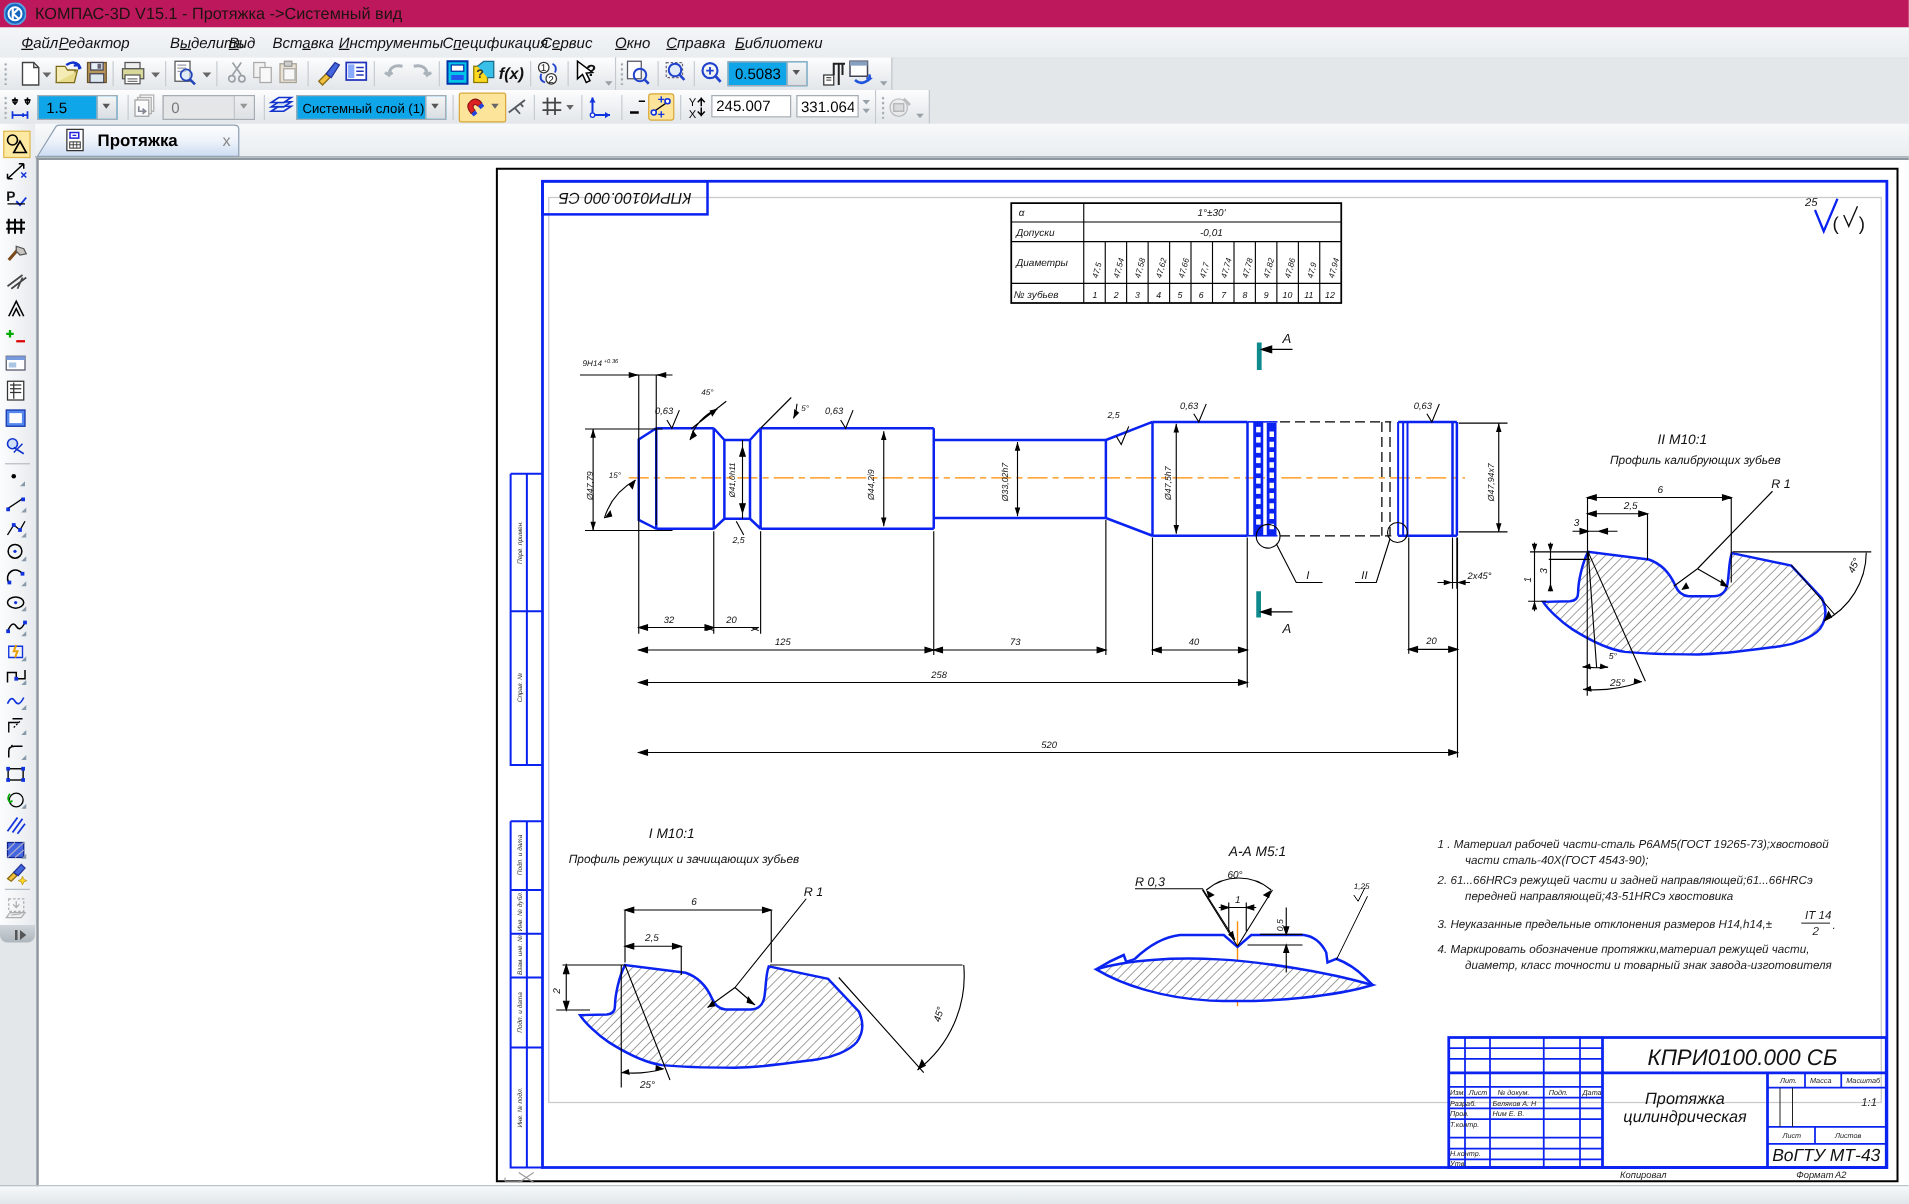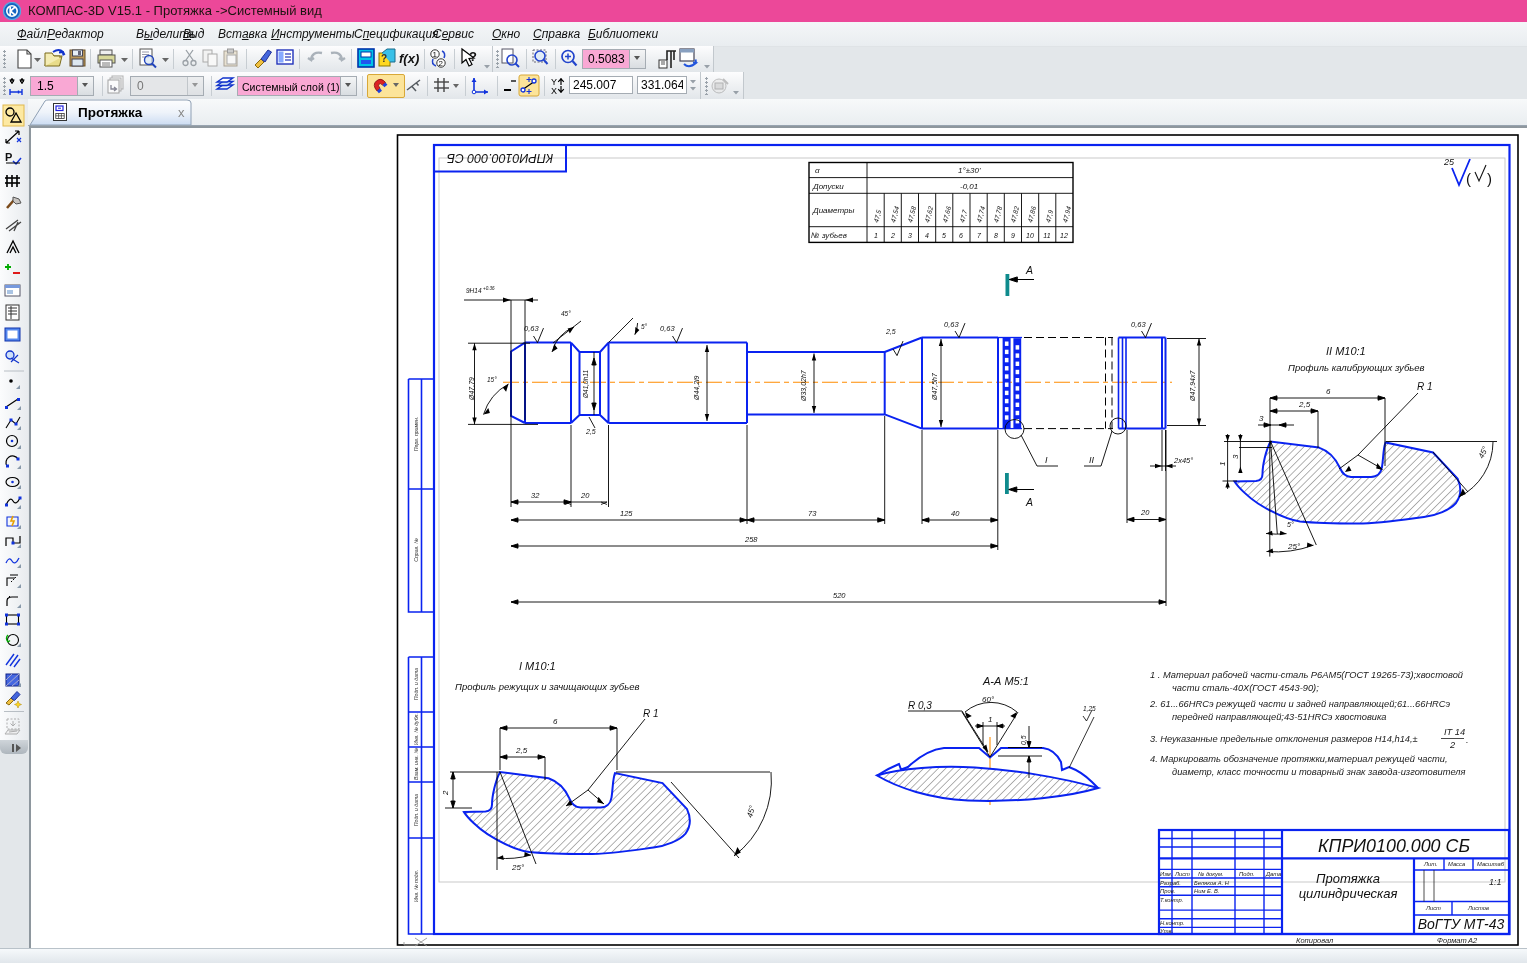--- a/index.html
+++ b/index.html
@@ -1,33 +1,33 @@
 <!DOCTYPE html>
 <html><head><meta charset="utf-8">
 <style>
 html,body{margin:0;padding:0;width:1527px;height:963px;overflow:hidden;
 font-family:"Liberation Sans",sans-serif;background:#e3e7ea;}
-#titlebar{position:absolute;left:0;top:0;width:1527px;height:22px;background:#ec4899;}
+#titlebar{position:absolute;left:0;top:0;width:1527px;height:22px;background:#be185d;}
 #titlebar .t{position:absolute;left:28px;top:3px;font-size:13px;color:#1c1410;}
 #menubar{position:absolute;left:0;top:22px;width:1527px;height:24px;
 background:linear-gradient(#f4f6f8,#e9edf0);border-bottom:1px solid #dfe3e6;font-size:12px;color:#111;font-style:italic;}
 #menubar span.mi{position:absolute;top:5px;}
 #tb1{position:absolute;left:0;top:46px;width:1527px;height:26px;}
 #tb2{position:absolute;left:0;top:72px;width:1527px;height:27px;}
 .tbbg{background:linear-gradient(#fdfdfe 0%,#f0f2f4 45%,#e2e6ea 100%);}
 #tabbar{position:absolute;left:28px;top:99px;width:1499px;height:27px;
 background:linear-gradient(#f7f9fa,#e9edf0);}
 #lefttb{position:absolute;left:0;top:99px;width:28px;height:649px;
 background:linear-gradient(90deg,#fbfcfd,#e8ebee);}
 #canvas{position:absolute;left:29px;top:126px;width:1496px;height:822px;background:#fff;
 border-top:2px solid #8e979e;border-left:2px solid #8e979e;}
 #statusstrip{position:absolute;left:0;top:948px;width:1527px;height:15px;
 background:linear-gradient(#f6f9fb,#dfe5ea);border-top:1px solid #b9c2c9;}
 svg.ov{position:absolute;left:0;top:0;}
-.combo{position:absolute;border:1px solid #a5acb3;background:#f9a8d4;font-size:12px;}
+.combo{position:absolute;border:1px solid #a5acb3;background:#0ea5e9;font-size:12px;}
 .combo .ar{position:absolute;right:0;top:0;bottom:0;width:15px;background:linear-gradient(#f4f5f6,#d9dde1);border-left:1px solid #a5acb3;}
 .combo .ar:after{content:"";position:absolute;left:4px;top:6px;border-left:3.5px solid transparent;border-right:3.5px solid transparent;border-top:4px solid #555;}
 .dots{position:absolute;left:3px;top:4px;width:3px;height:18px;
 background-image:radial-gradient(circle at 1.5px 1.5px,#9aa2aa 1px,transparent 1.2px);background-size:3px 4px;}
 </style></head>
 <body>
 <div id="titlebar">
   <svg style="position:absolute;left:3px;top:2px" width="18" height="18" viewBox="0 0 18 18">
     <circle cx="9" cy="9" r="8.6" fill="#1565c0"></circle>
     <circle cx="9" cy="9" r="8.6" fill="none" stroke="#5ba3e0" stroke-width="1.4"></circle>

